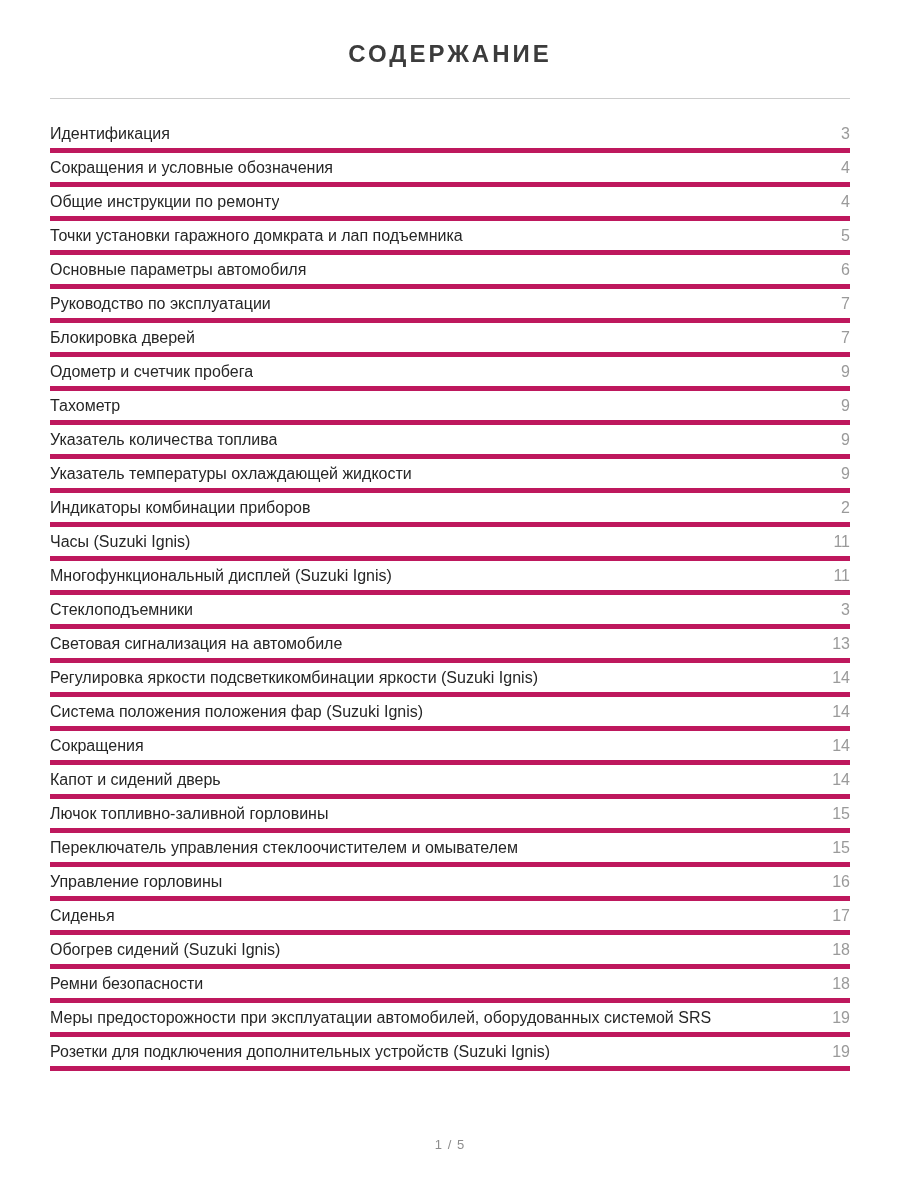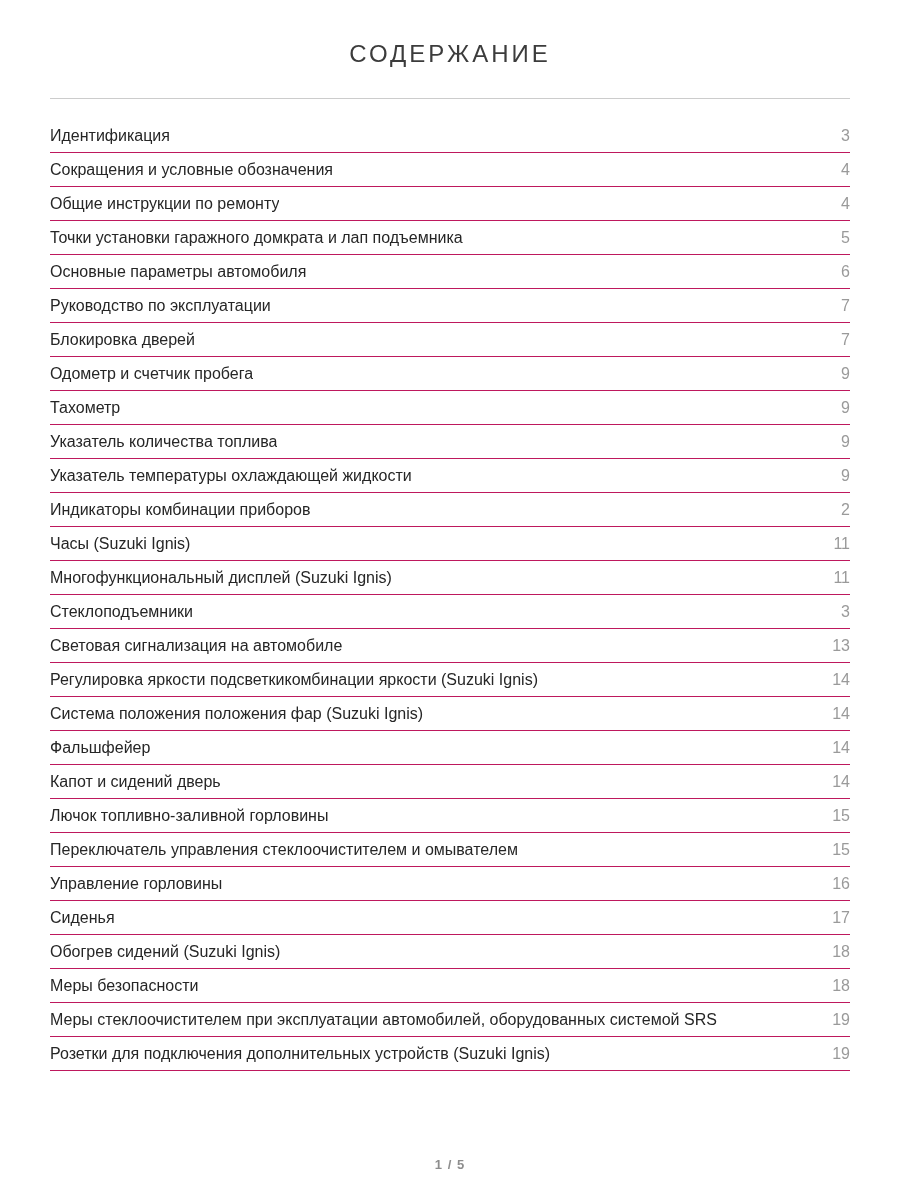--- a/index.html
+++ b/index.html
@@ -12,63 +12,62 @@
     font-family: "Liberation Sans", sans-serif;
     position: relative;
     overflow: hidden;
   }
   .page {
     padding: 38px 50px 0 50px;
   }
   .title {
     text-align: center;
     font-size: 24px;
-    font-weight: 400;
+    font-weight: 700;
     letter-spacing: 3px;
     color: #3c3c3c;
     margin-top: 2px;
   }
   .rule {
     border: none;
     border-top: 1px solid #cccccc;
     margin-top: 30px;
   }
   .toc {
     margin-top: 20px;
   }
   .toc-row {
     display: flex;
     justify-content: space-between;
     align-items: center;
     height: 34px;
-    border-bottom: 1px solid #be185d;
+    border-bottom: 5px solid #be185d;
     cursor: pointer;
   }
   .toc-label {
     font-size: 16px;
     color: #262626;
     white-space: nowrap;
     overflow: hidden;
   }
   .toc-page {
     font-size: 16px;
     color: #9a9a9a;
     padding-left: 12px;
     flex: none;
   }
   .footer {
     position: absolute;
-    bottom: 28px;
+    bottom: 48px;
     left: 0;
     width: 100%;
     text-align: center;
     font-size: 13px;
     color: #8d8d8d;
     letter-spacing: 1px;
-    font-weight: bold;
   }
 </style>
 </head>
 <body>
 
 <div class="page">
   <h1 class="title">СОДЕРЖАНИЕ</h1>
   <hr class="rule">
   <div class="toc" id="toc-list">
       <div class="toc-row">
@@ -137,21 +136,21 @@
       </div>
       <div class="toc-row">
         <span class="toc-label">Регулировка яркости подсветкикомбинации яркости (Suzuki Ignis)</span>
         <span class="toc-page">14</span>
       </div>
       <div class="toc-row">
         <span class="toc-label">Система положения положения фар (Suzuki Ignis)</span>
         <span class="toc-page">14</span>
       </div>
       <div class="toc-row">
-        <span class="toc-label">Фальшфейер</span>
+        <span class="toc-label">Сокращения</span>
         <span class="toc-page">14</span>
       </div>
       <div class="toc-row">
         <span class="toc-label">Капот и сидений дверь</span>
         <span class="toc-page">14</span>
       </div>
       <div class="toc-row">
         <span class="toc-label">Лючок топливно-заливной горловины</span>
         <span class="toc-page">15</span>
       </div>
@@ -165,25 +164,25 @@
       </div>
       <div class="toc-row">
         <span class="toc-label">Сиденья</span>
         <span class="toc-page">17</span>
       </div>
       <div class="toc-row">
         <span class="toc-label">Обогрев сидений (Suzuki Ignis)</span>
         <span class="toc-page">18</span>
       </div>
       <div class="toc-row">
-        <span class="toc-label">Меры безопасности</span>
+        <span class="toc-label">Ремни безопасности</span>
         <span class="toc-page">18</span>
       </div>
       <div class="toc-row">
-        <span class="toc-label">Меры стеклоочистителем при эксплуатации автомобилей, оборудованных системой SRS</span>
+        <span class="toc-label">Меры предосторожности при эксплуатации автомобилей, оборудованных системой SRS</span>
         <span class="toc-page">19</span>
       </div>
       <div class="toc-row">
         <span class="toc-label">Розетки для подключения дополнительных устройств (Suzuki Ignis)</span>
         <span class="toc-page">19</span>
       </div>
     </div>
 </div>
 
 <div class="footer">1 / 5</div>

